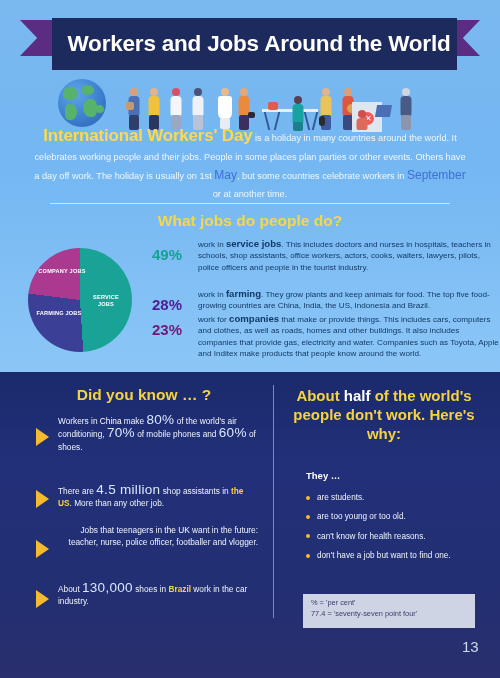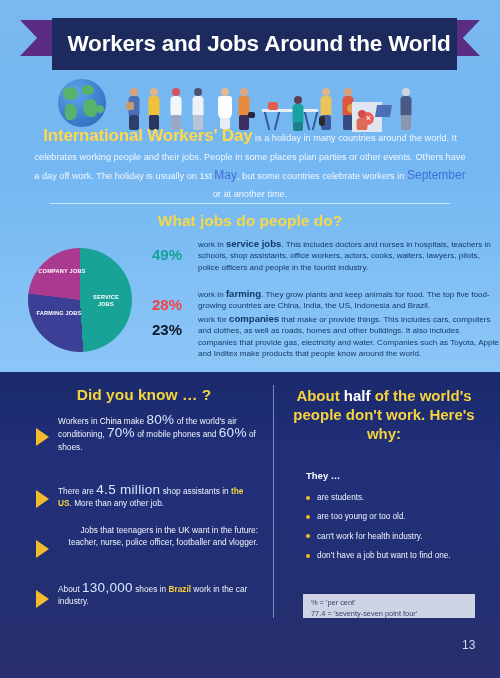--- a/index.html
+++ b/index.html
@@ -236,22 +236,22 @@
     margin-left: 46px;
     color: #123a66;
     font-size: 8.1px;
     line-height: 11.4px;
   }
   .stat .body b { font-size: 9.6px; }
   .s1 { top: 238px; }
   .s2 { top: 288px; }
   .s3 { top: 313px; }
   .pct-teal   { color: #14a295; }
-  .pct-navy   { color: #ef4444; }
-  .pct-purple { color: #0f172a; }
+  .pct-navy   { color: #4c1d95; }
+  .pct-purple { color: #701a75; }
 
   
   .bottom-half {
     position: absolute;
     left: 0; top: 372px;
     width: 500px; height: 306px;
     background: linear-gradient(180deg, #1a2a6b 0%, #22307a 30%, #222f72 70%, #2a2f6e 100%);
   }
   .divider-v {
     position: absolute;
@@ -340,35 +340,35 @@
     left: 0; top: 3.5px;
     width: 4px; height: 4px;
     border-radius: 50%;
     background: #f5bb2e;
   }
 
   
   .note-box {
     position: absolute;
     left: 303px; top: 594px;
-    width: 172px; height: 24px;
+    width: 172px; height: 34px;
     background: #cfd4e4;
     padding: 4px 8px;
     box-sizing: border-box;
   }
   .note-line {
     color: #39406b;
     font-size: 7.4px;
     line-height: 10.6px;
   }
   .page-num {
     position: absolute;
     left: 462px; top: 638px;
     color: #cfd8ee;
-    font-size: 12px;
+    font-size: 15px;
   }
 </style>
 </head>
 <body>
 
 <div id="page">
 
   <div class="top-half"></div>
 
   <div class="ribbon">
@@ -533,21 +533,21 @@
     <span>About </span><span class="big">130,000</span><span> shoes in </span><span class="gold">Brazil</span><span> work in the car industry.</span>
   </div>
 
   <div class="half-title">
     <span>About </span><span class="w">half</span><span> of the world's people don't work. Here's why:</span>
   </div>
   <div class="theys">They …</div>
   <div class="reasons">
     <div class="reason">are students.</div>
     <div class="reason">are too young or too old.</div>
-    <div class="reason">can't work for health industry.</div>
+    <div class="reason">can't know for health reasons.</div>
     <div class="reason">don't have a job but want to find one.</div>
   </div>
 
   <div class="note-box">
     <div class="note-line">% = 'per cent'</div>
     <div class="note-line">77.4 = 'seventy-seven point four'</div>
   </div>
 
   <div class="page-num">13</div>
 </div>

